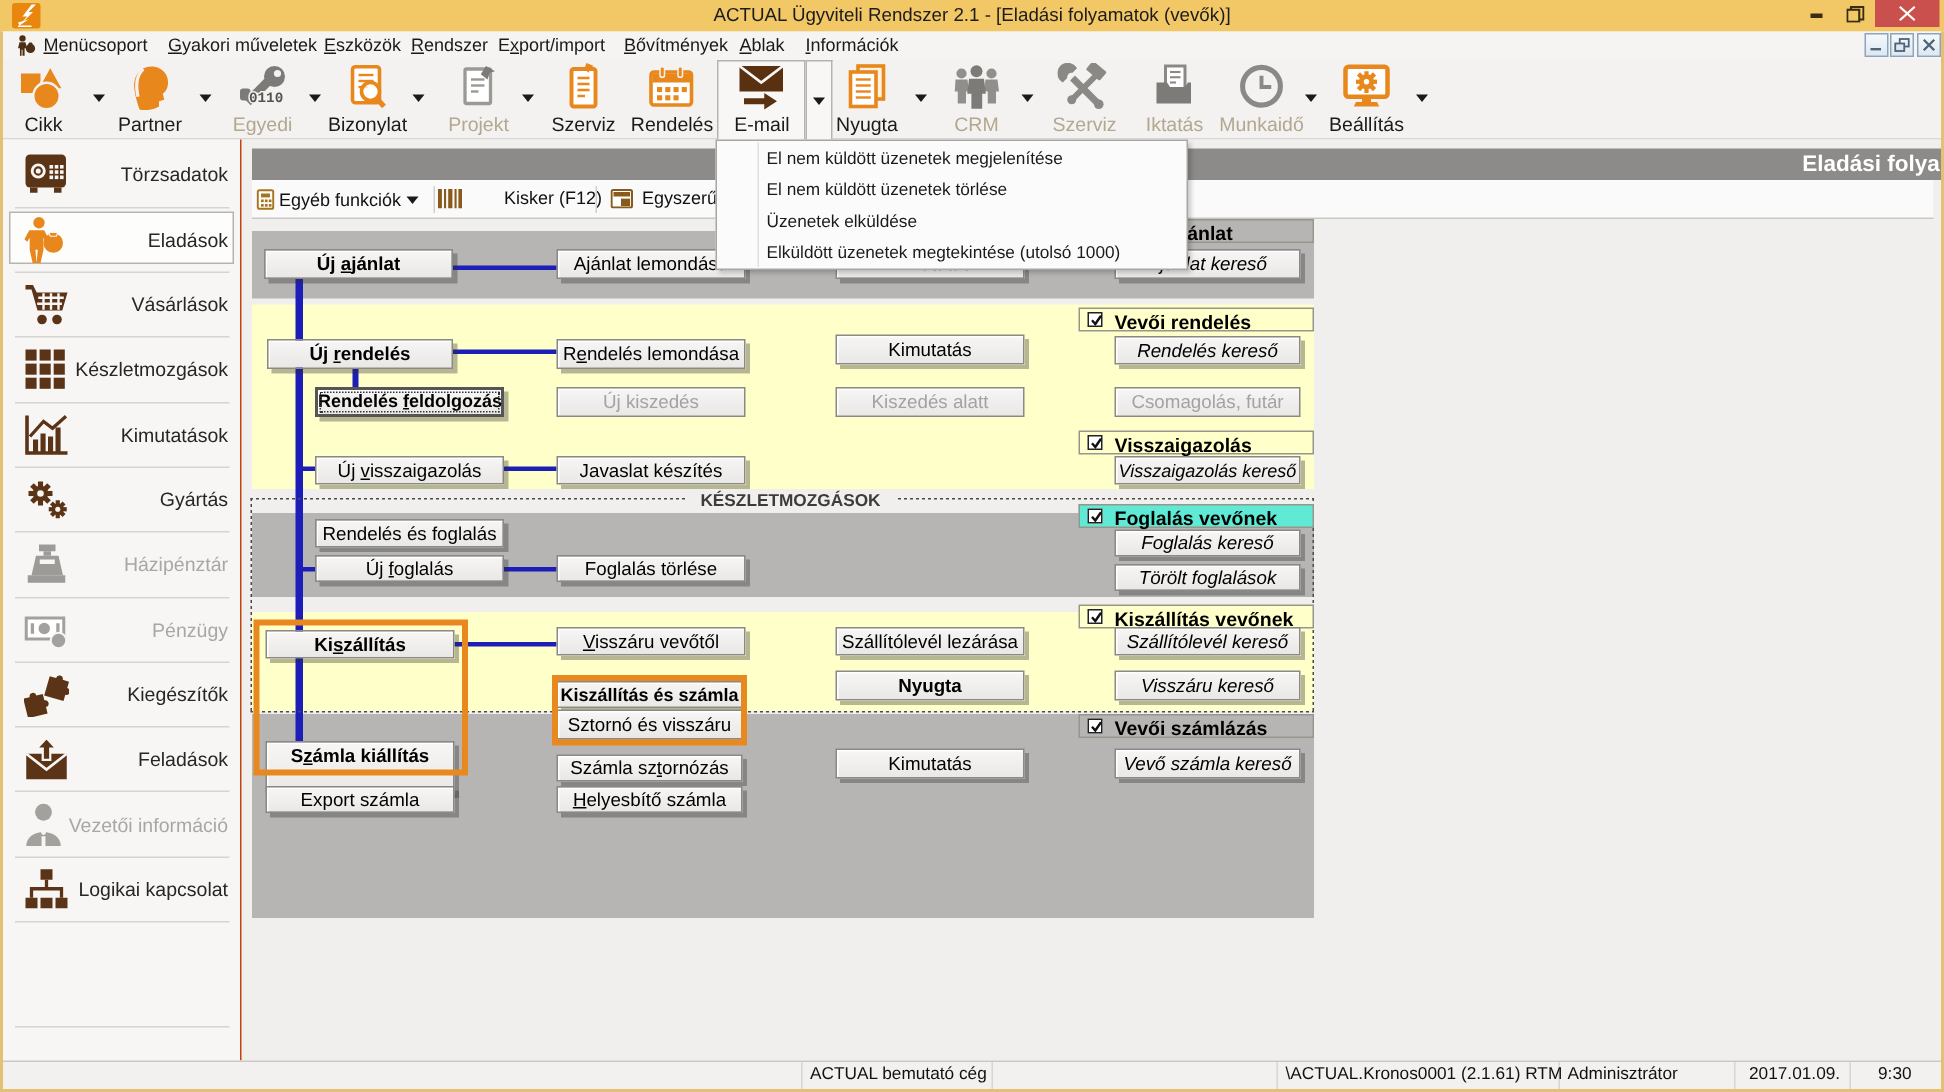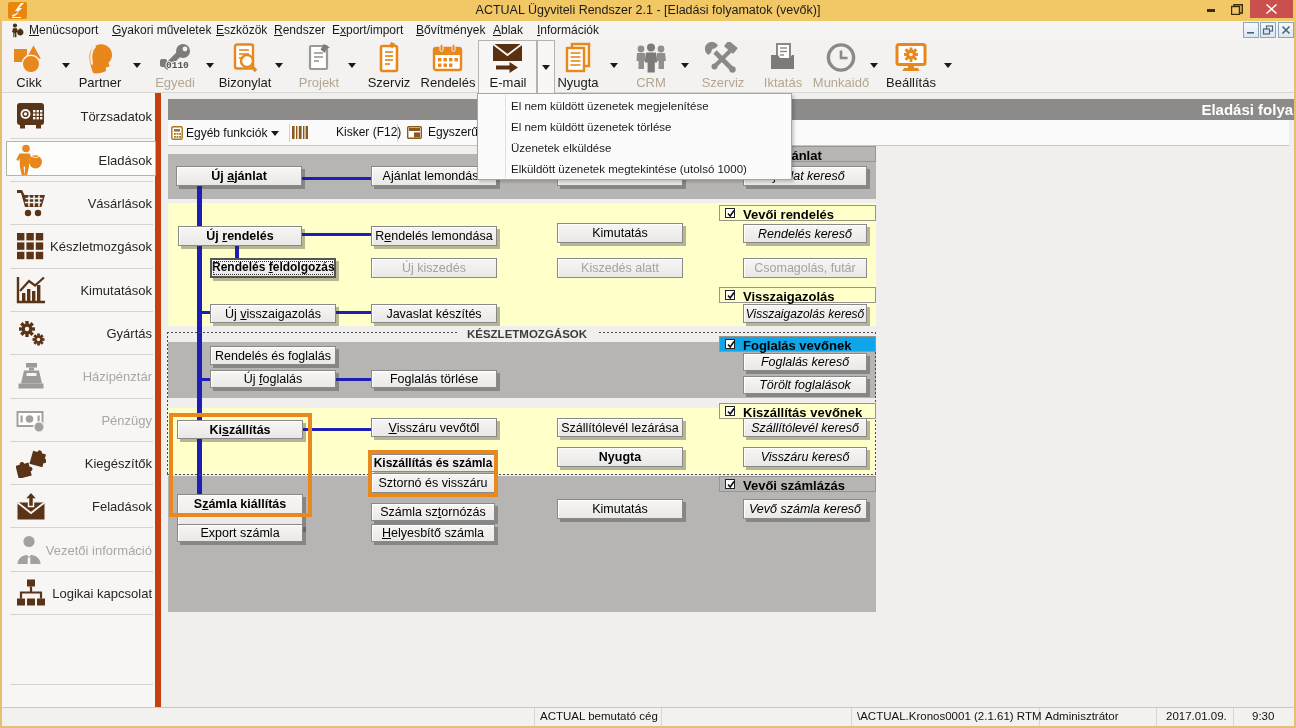--- a/index.html
+++ b/index.html
@@ -21,21 +21,21 @@
 
 
 #toolbar { position:absolute; left:2px; top:40px; width:1292px; height:53px; background:#f3f2f0; border-bottom:1px solid #d9d7d4; }
 .tb { position:absolute; top:2px; width:72px; text-align:center; z-index:3; }
 .tb svg { display:block; margin:0 auto; }
 .tb span { display:block; font-size:13px; color:#1a1a1a; margin-top:1px; }
 .tb.dis span { color:#b3a78f; }
 .caret { position:absolute; width:0; height:0; border-left:4px solid transparent; border-right:4px solid transparent; border-top:5px solid #1a1a1a; top:23px; z-index:3; }
 
 
-#sidebar { position:absolute; left:2px; top:93px; width:159px; height:614px; background:#f7f6f4; border-right:6px solid #c2410c; }
+#sidebar { position:absolute; left:2px; top:93px; width:159px; height:614px; background:#f7f6f4; border-right:1px solid #c2410c; }
 .srow { position:absolute; left:0; width:158px; height:43px; }
 .srow svg { position:absolute; left:14px; top:50%; transform:translateY(-50%); }
 .srow span { position:absolute; right:8px; top:50%; transform:translateY(-50%); font-size:13px; color:#262626; }
 .srow.dis span { color:#a9a7a4;margin-left:20px; }
 .ssep { position:absolute; left:8px; width:143px; height:1px; background:#d6d4d1; }
 #selbox { position:absolute; left:4px; top:48px; width:150px; height:35px; background:#fdfdfc; border:1px solid #b6b4b1; }
 
 
 #content { position:absolute; left:162px; top:93px; width:1132px; height:614px; background:#f0efed; }
 #chead { position:absolute; left:6px; top:6px; width:1226px; height:21px; background:#8c8b89; color:#fff; font-weight:bold; font-size:15px; line-height:21px; padding-left:9px;text-align:right; }
@@ -547,21 +547,21 @@
         <span class="tx">Vevői rendelés</span>
       </div>
     <div class="hdrbox" style="top:194px;background:#ffffc9">
         <span class="cb">
           <svg width="10" height="10" viewBox="0 0 10 10">
             <path d="M2 4.5 L4.2 7 L8 1.5" fill="none" stroke="#111" stroke-width="1.6"></path>
           </svg>
         </span>
         <span class="tx">Visszaigazolás</span>
       </div>
-    <div class="hdrbox" style="top:243px;background:#0ea5e9">
+    <div class="hdrbox" style="top:243px;background:#5eead4">
         <span class="cb">
           <svg width="10" height="10" viewBox="0 0 10 10">
             <path d="M2 4.5 L4.2 7 L8 1.5" fill="none" stroke="#111" stroke-width="1.6"></path>
           </svg>
         </span>
         <span class="tx">Foglalás vevőnek</span>
       </div>
     <div class="hdrbox" style="top:310px;background:#ffffc9">
         <span class="cb">
           <svg width="10" height="10" viewBox="0 0 10 10">

